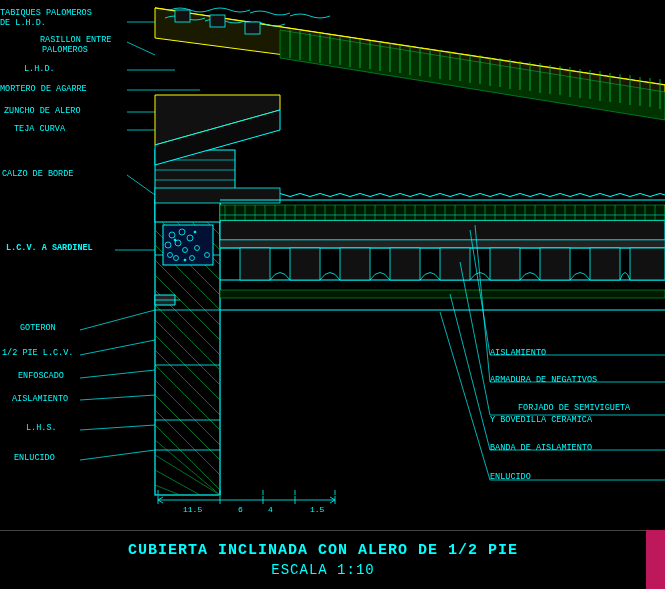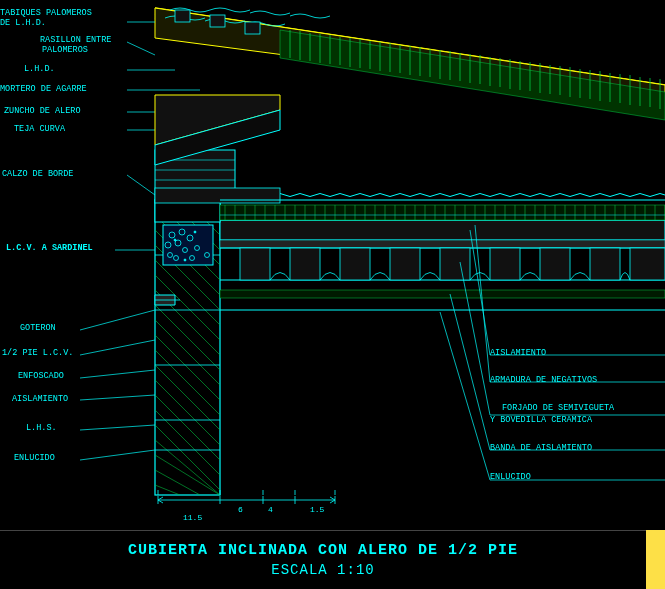--- a/index.html
+++ b/index.html
@@ -6,21 +6,21 @@
     body {
       background: #000;
       width: 665px;
       height: 589px;
       overflow: hidden;
       font-family: 'Courier New', monospace;
     }
     .main-container {
       width: 665px;
       height: 589px;
-      background: #fde047;
+      background: #be185d;
       position: relative;
     }
     .drawing-area {
       position: absolute;
       top: 0;
       left: 0;
       width: 665px;
       height: 530px;
       background: #000;
       overflow: hidden;
@@ -405,26 +405,26 @@
     <div class="label" style="left:6px; top:243px;font-weight:bold;">L.C.V. A SARDINEL</div>
     <div class="label" style="left:20px; top:323px;">GOTERON</div>
     <div class="label" style="left:2px; top:348px;">1/2 PIE L.C.V.</div>
     <div class="label" style="left:18px; top:371px;">ENFOSCADO</div>
     <div class="label" style="left:12px; top:394px;">AISLAMIENTO</div>
     <div class="label" style="left:26px; top:423px;">L.H.S.</div>
     <div class="label" style="left:14px; top:453px;">ENLUCIDO</div>
 
     <div class="label" style="left:490px; top:348px;">AISLAMIENTO</div>
     <div class="label" style="left:490px; top:375px;">ARMADURA DE NEGATIVOS</div>
-    <div class="label" style="left:502px; top:403px;">FORJADO DE SEMIVIGUETA</div>
+    <div class="label" style="left:518px; top:403px;">FORJADO DE SEMIVIGUETA</div>
     <div class="label" style="left:490px; top:415px;">Y BOVEDILLA CERAMICA</div>
     <div class="label" style="left:490px; top:443px;">BANDA DE AISLAMIENTO</div>
     <div class="label" style="left:490px; top:472px;">ENLUCIDO</div>
 
-    <div class="label" style="left:183px; top:505px; font-size:8px;margin-top:8px;">11.5</div>
+    <div class="label" style="left:183px; top:505px; font-size:8px;">11.5</div>
     <div class="label" style="left:238px; top:505px; font-size:8px;">6</div>
     <div class="label" style="left:268px; top:505px; font-size:8px;">4</div>
     <div class="label" style="left:310px; top:505px; font-size:8px;">1.5</div>
   </div>
 
   <div class="title-area">
     <div class="title-text">CUBIERTA INCLINADA CON ALERO DE 1/2 PIE</div>
     <div class="scale-text">ESCALA 1:10</div>
   </div>
 </div>

